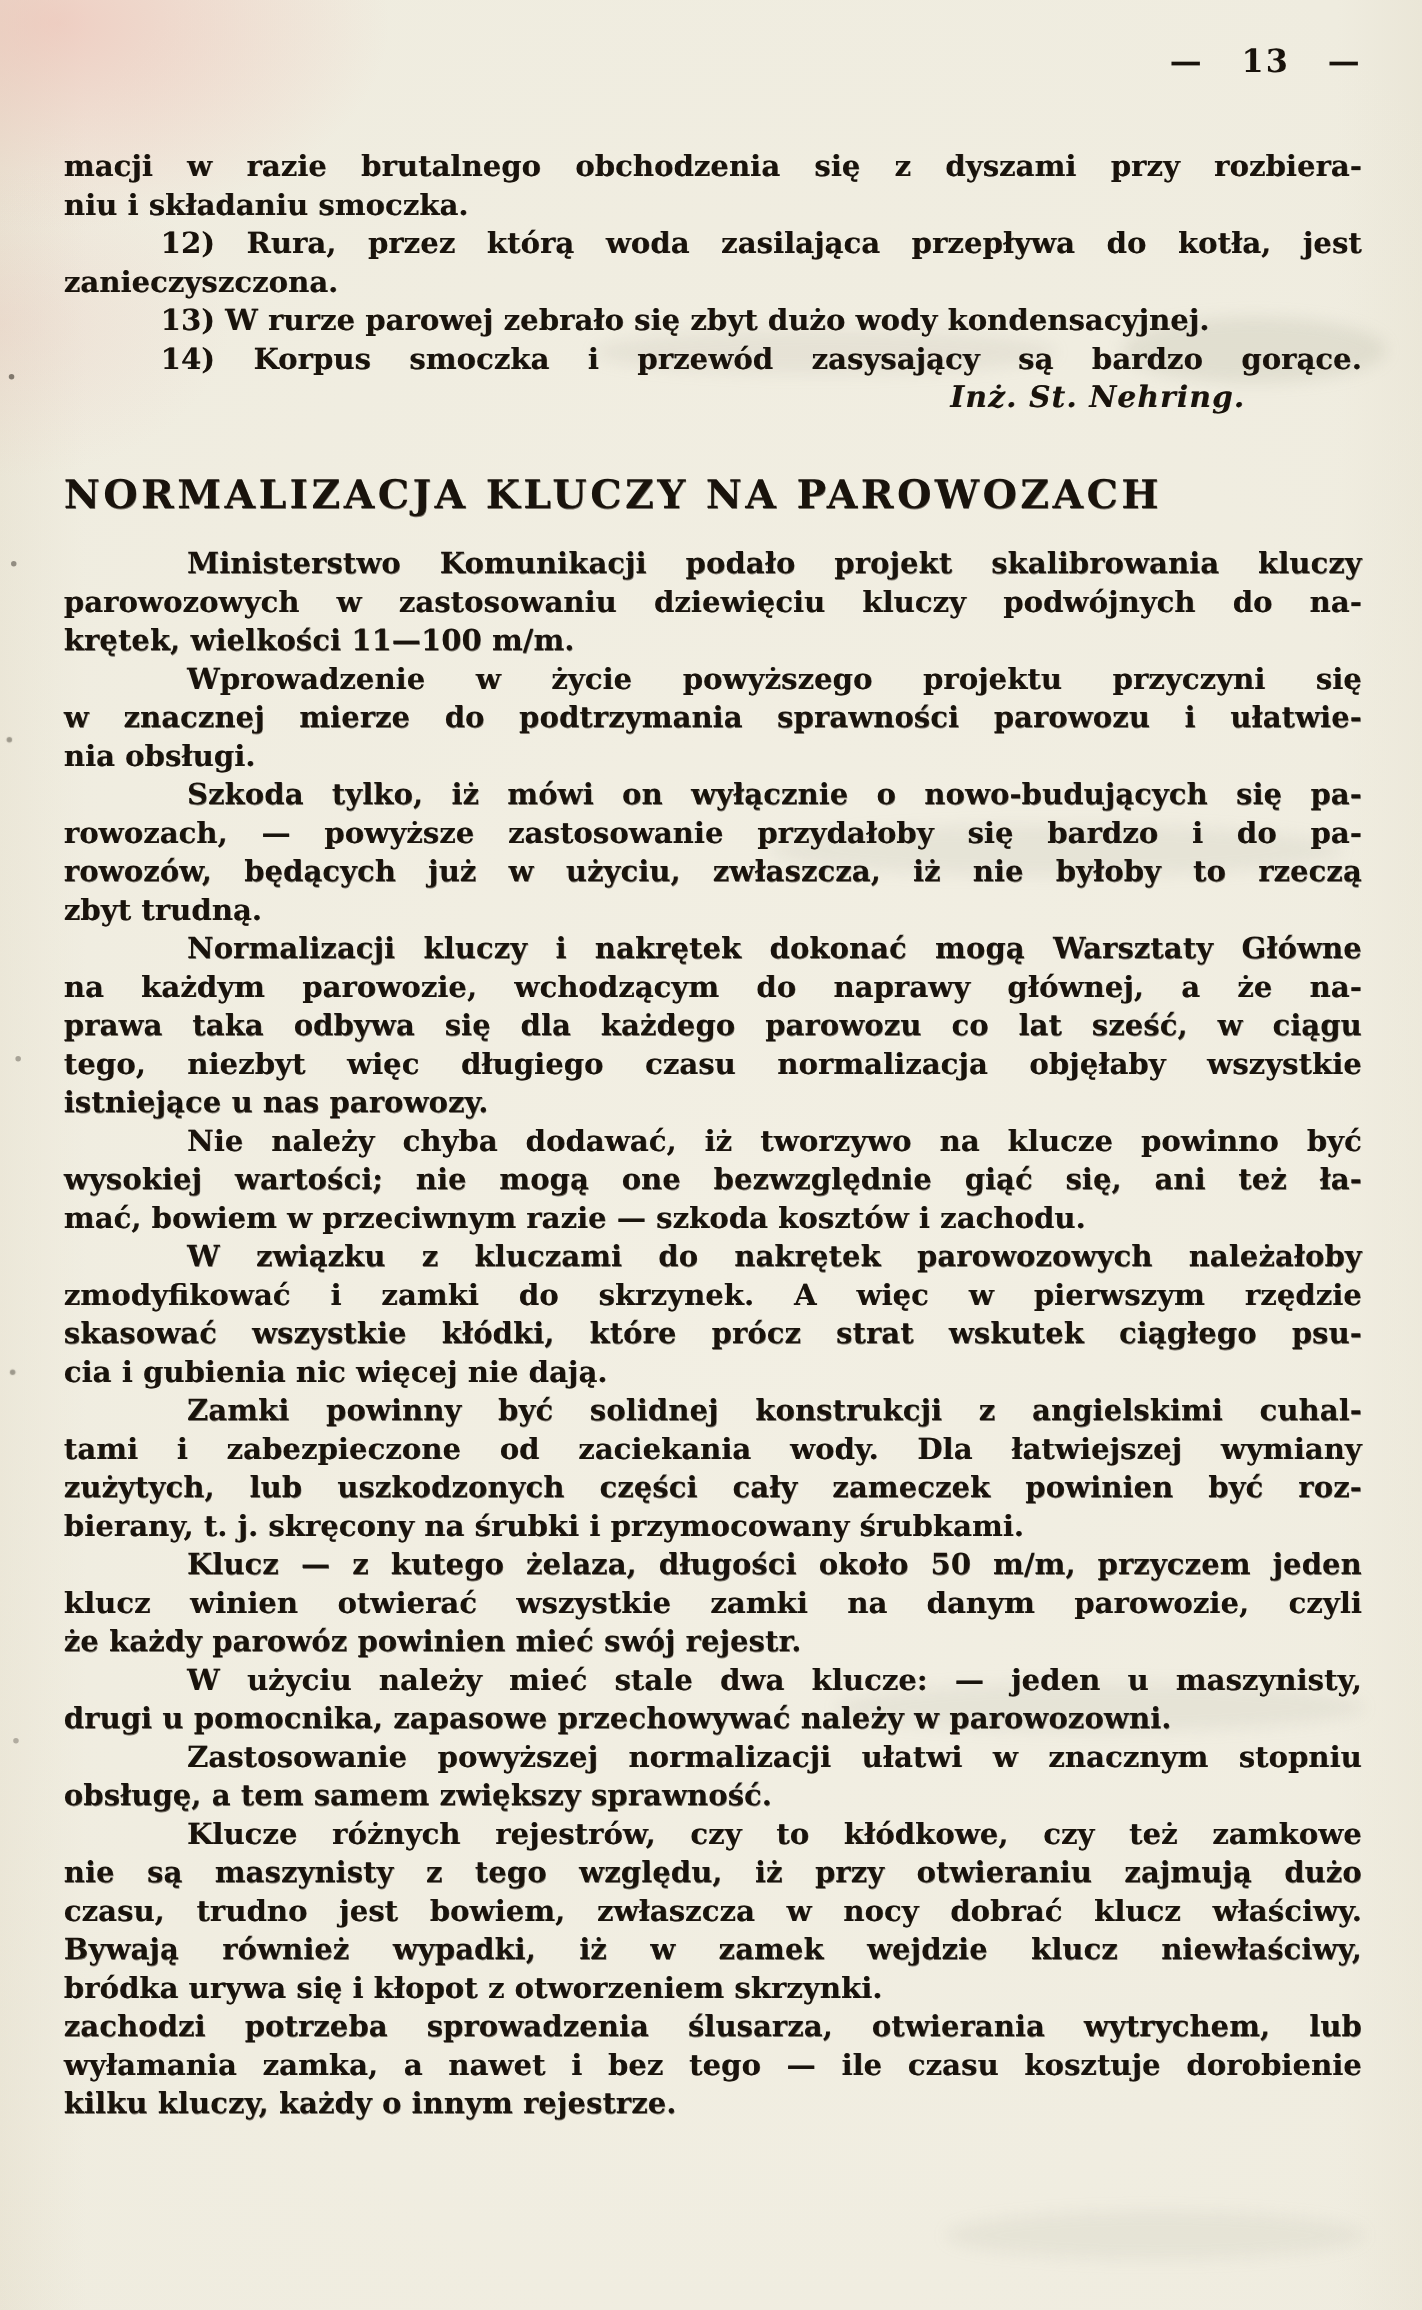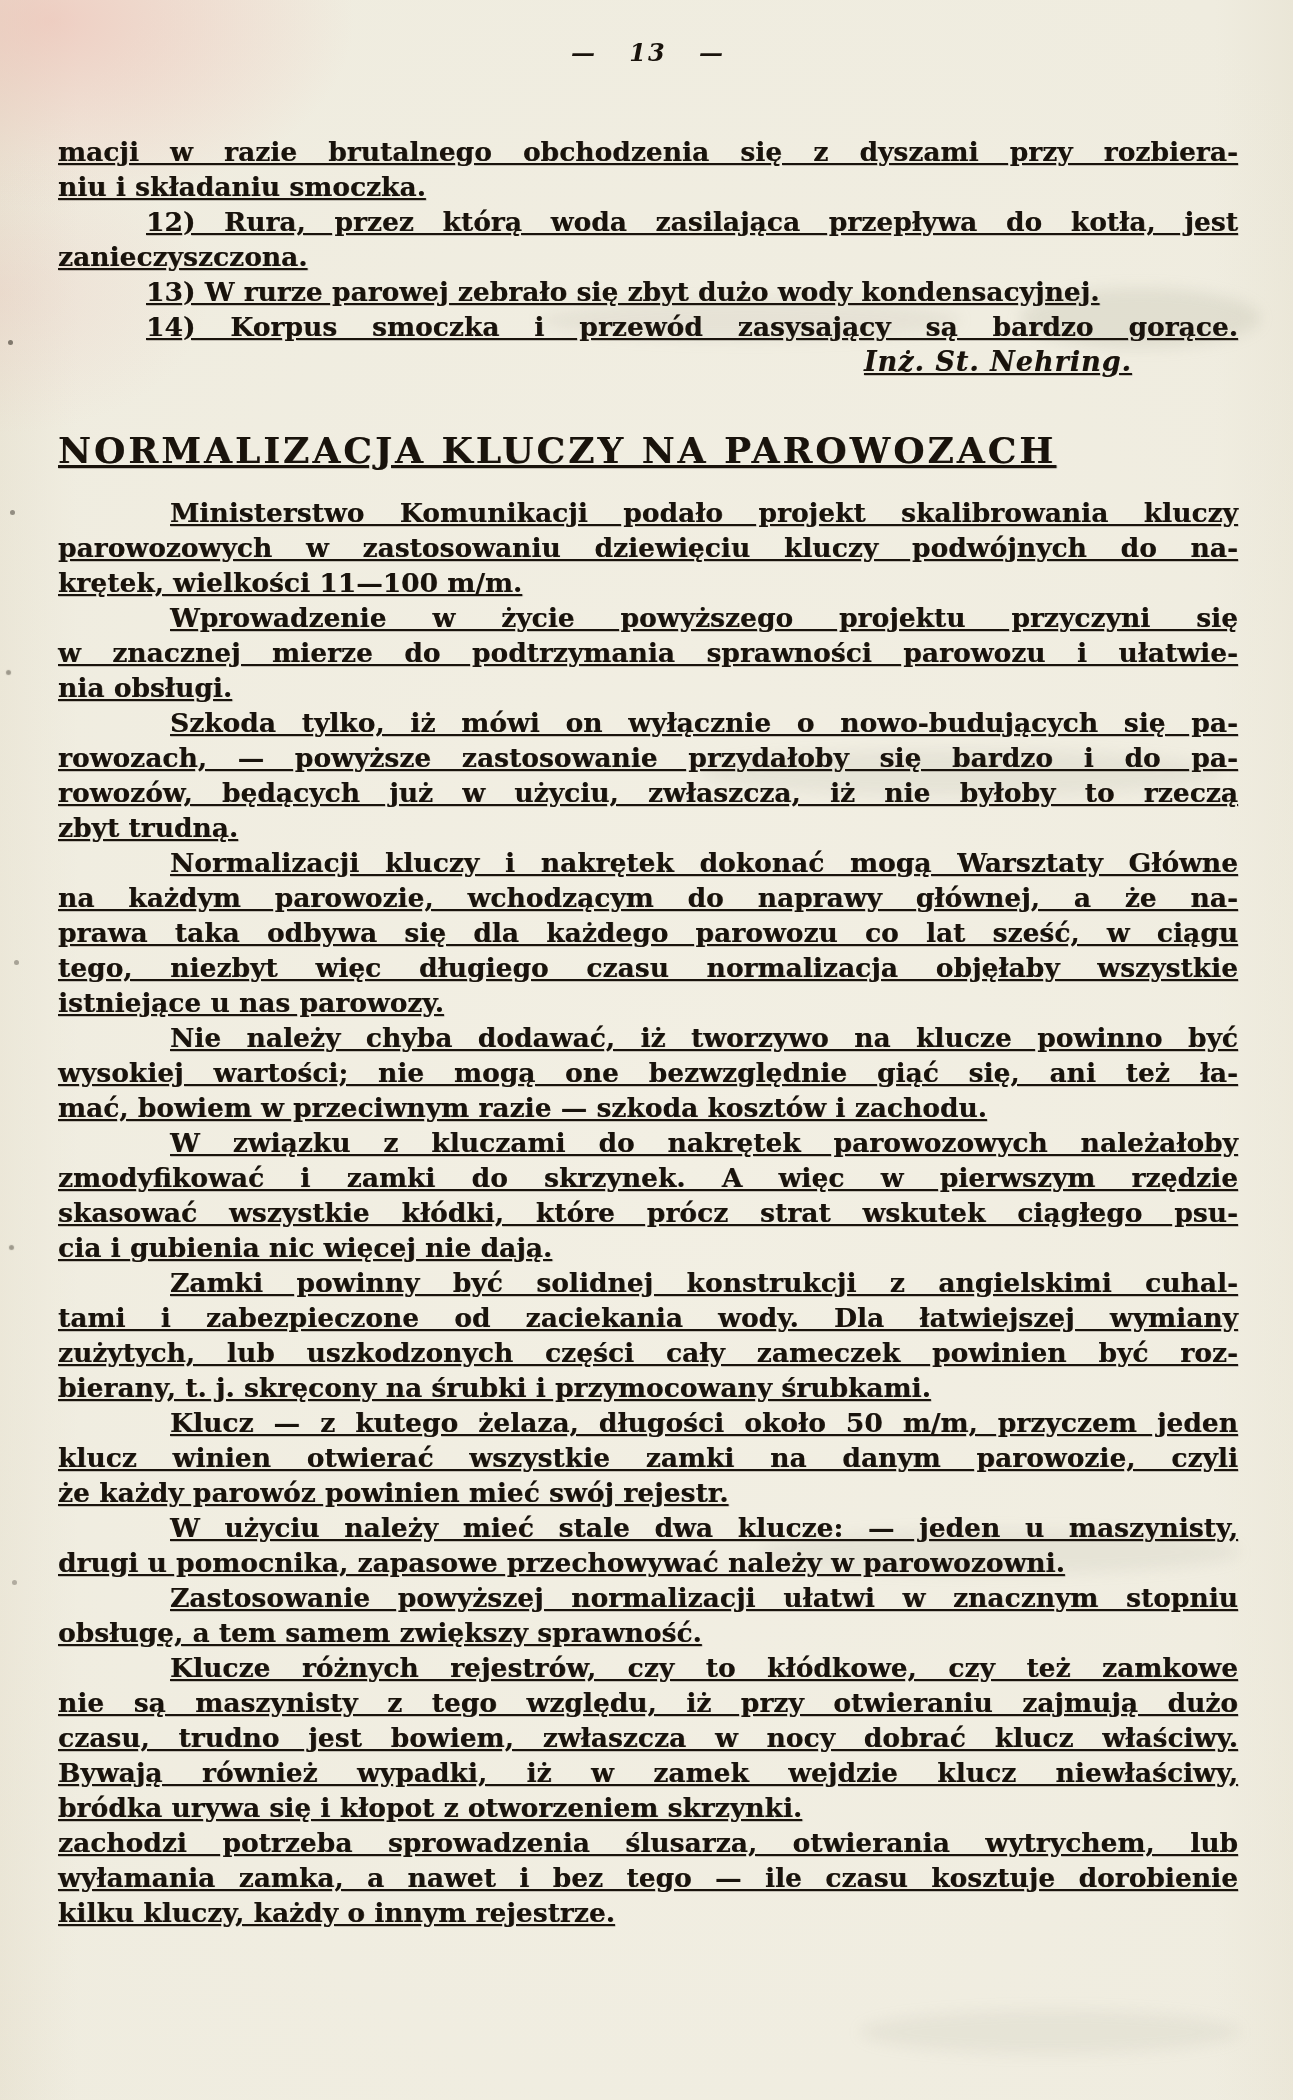--- a/index.html
+++ b/index.html
@@ -24,24 +24,24 @@
   .s2{left:540px;top:300px;width:420px;height:40px;background:rgba(168,164,146,0.14);}
   .s3{left:700px;top:750px;width:520px;height:46px;background:rgba(165,162,144,0.13);}
   .s4{left:760px;top:1530px;width:480px;height:44px;background:rgba(165,162,144,0.13);}
   .s5{left:860px;top:2010px;width:380px;height:44px;background:rgba(168,164,146,0.12);}
   .specks{position:absolute;left:8px;top:340px;width:5px;height:5px;border-radius:50%;background:rgba(40,34,26,0.55);
     box-shadow:2px 170px 0 rgba(40,34,26,0.45), -2px 330px 1px rgba(40,34,26,0.4),
                6px 620px 0 rgba(40,34,26,0.35), 1px 905px 1px rgba(40,34,26,0.4),
                4px 1240px 0 rgba(40,34,26,0.3);}
   .pagenum{
     position:absolute;left:58px;top:38px;width:1180px;
-    text-align:center;font-size:24px;letter-spacing:2px;word-spacing:22px;font-style:italic;
+    text-align:right;font-size:29px;letter-spacing:2px;word-spacing:22px;
   }
   .col{position:absolute;left:58px;top:134px;width:1180px;}
-  .block{margin:0;text-decoration:underline;}
+  .block{margin:0;}
   .line{
     display:block;height:35px;line-height:35px;font-size:26.5px;
     text-align:left;white-space:nowrap;
     text-shadow:0.4px 0.4px 0 rgba(25,19,12,0.55);
   }
   .line.just{white-space:normal;text-align:justify;text-align-last:justify;}
   .line.ind-item{padding-left:88px;}
   .line.ind-para{padding-left:112px;}
   .block.heading .line{
     height:50px;line-height:50px;font-size:36px;letter-spacing:3px;

